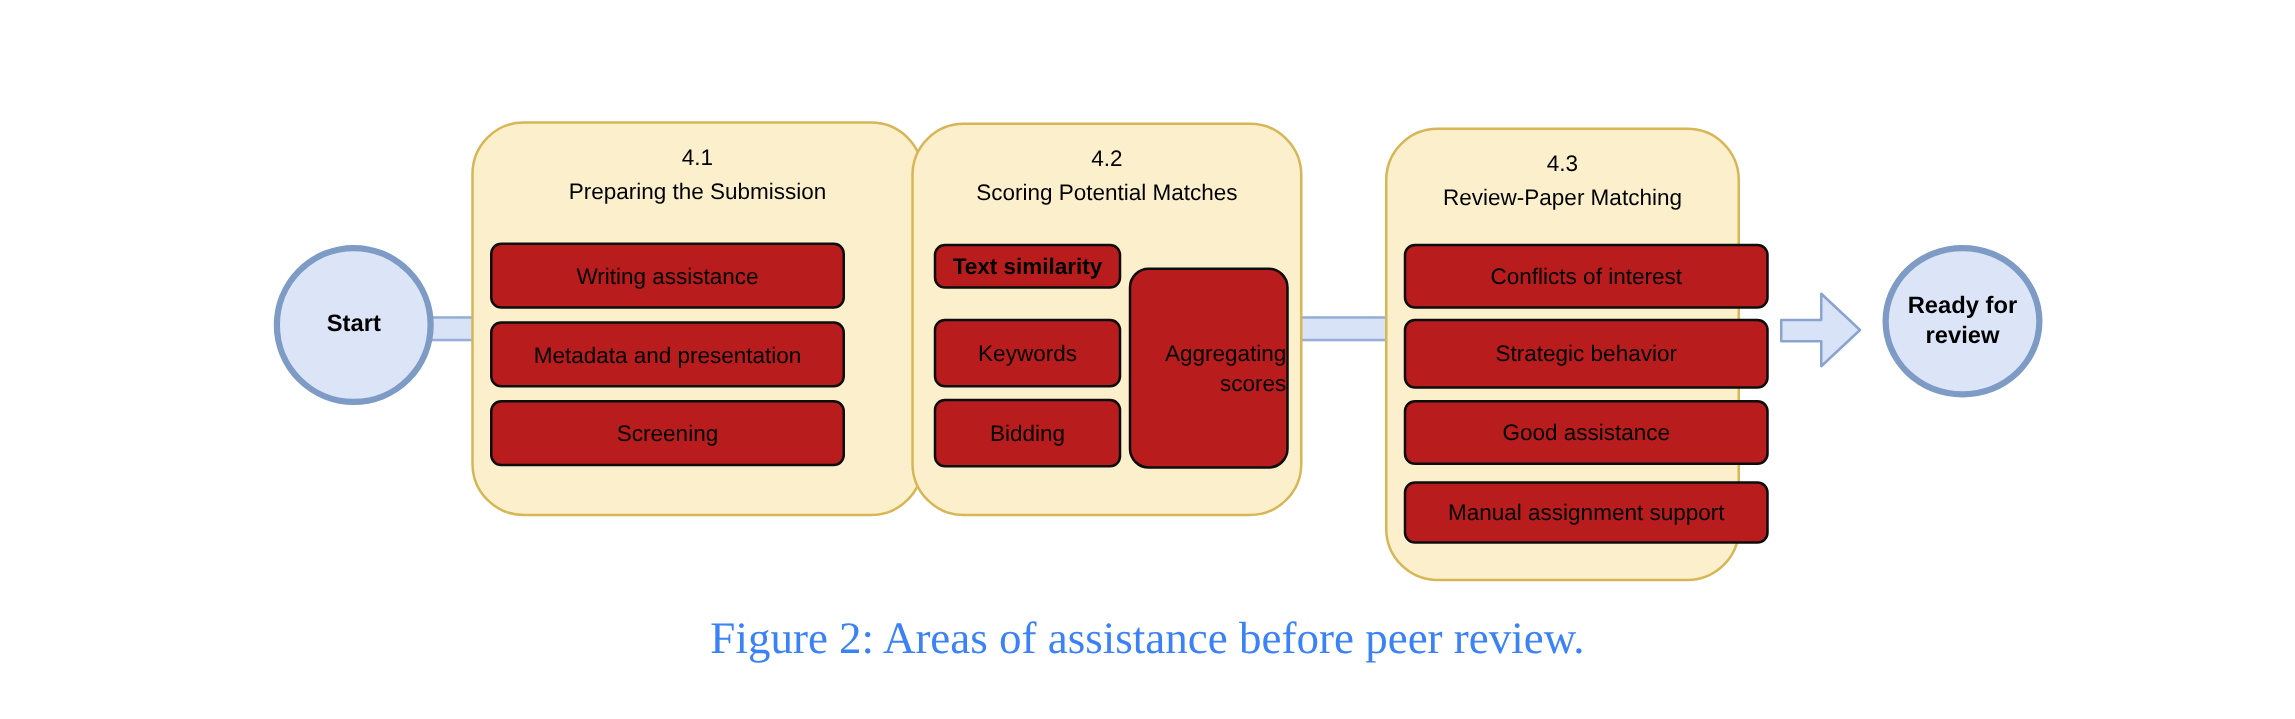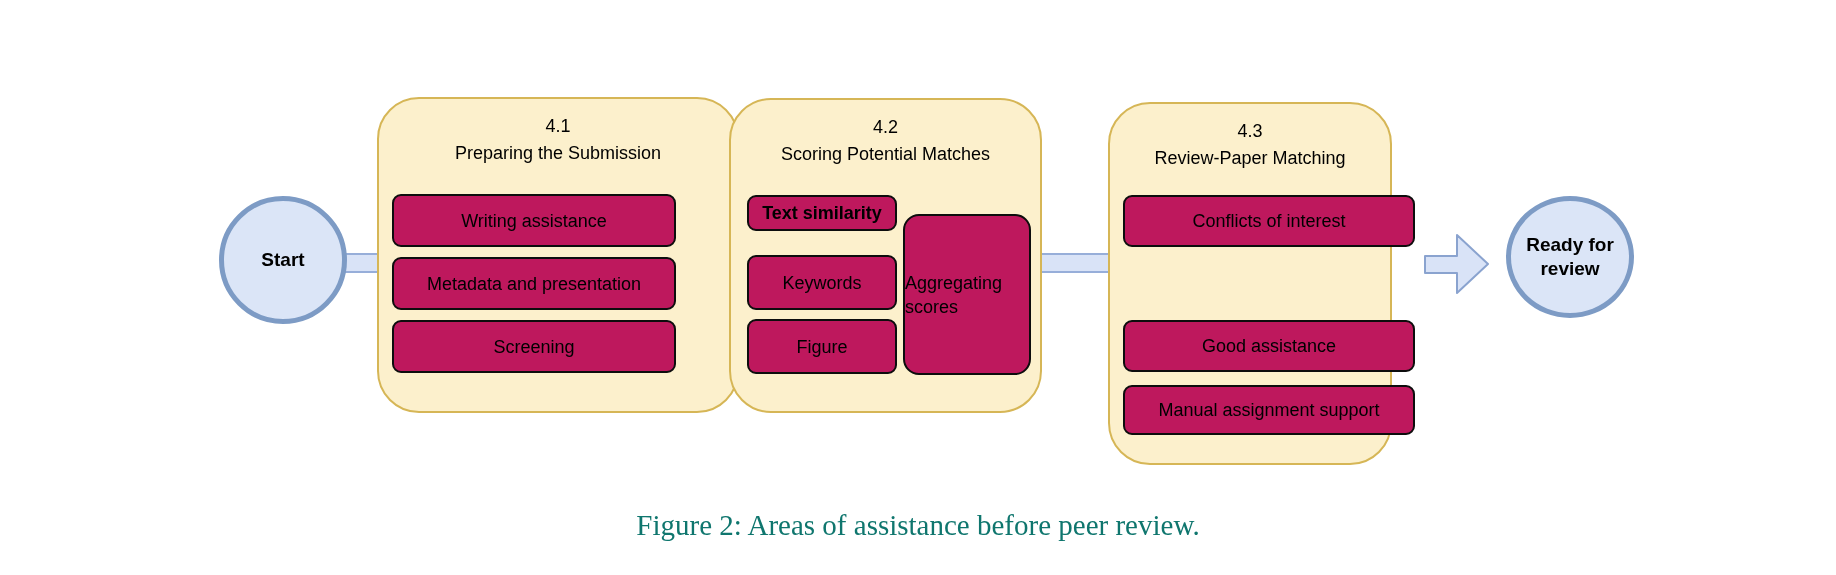--- a/index.html
+++ b/index.html
@@ -64,28 +64,28 @@
     padding-top: 14px;
     text-align: center;
     font-size: 18px;
     line-height: 27px;
   }
   .group-header span { display: block; }
 
   
   .item {
     position: absolute;
-    background: #be185d;
+    background: #b91c1c;
     border: 2px solid #0D0D0D;
     border-radius: 9px;
     box-sizing: border-box;
     display: flex;
     align-items: center;
     justify-content: center;
-    text-align: left;
+    text-align: right;
     font-size: 18px;
     line-height: 22px;
   }
 
   
   #group-1 .item { left: 13px; width: 284px; height: 53px; }
   #g1-item-0 { top: 95px; }
   #g1-item-1 { top: 158px; }
   #g1-item-2 { top: 221px; }
 
@@ -114,23 +114,22 @@
     z-index: 1;
   }
 
   
   #caption {
     position: absolute;
     left: 0; right: 0;
     top: 489px;
     text-align: center;
     font-family: "Liberation Serif", serif;
-    font-size: 29px;
-    color: #0f766e;
-    margin-top: 20px;
+    font-size: 36px;
+    color: #3b82f6;
   }
 </style>
 </head>
 <body>
 
 <div id="canvas">
 
   <div class="connector" id="connector-1"></div>
   <div class="connector" id="connector-2"></div>
   <div class="connector" id="connector-3"></div>
@@ -160,35 +159,38 @@
       <span>4.2</span>
       <span>Scoring Potential Matches</span>
     </div>
     <div class="item item-col" id="g2-item-0">
       <span>Text similarity</span>
     </div>
     <div class="item item-col" id="g2-item-1">
       <span>Keywords</span>
     </div>
     <div class="item item-col" id="g2-item-2">
-      <span>Figure</span>
+      <span>Bidding</span>
     </div>
     <div class="item" id="g2-aggregate">
       <span>Aggregating scores</span>
     </div>
   </div>
 
   <div class="group" id="group-3">
     <div class="group-header">
       <span>4.3</span>
       <span>Review-Paper Matching</span>
     </div>
     <div class="item" id="g3-item-0">
       <span>Conflicts of interest</span>
     </div>
+    <div class="item" id="g3-item-1">
+      <span>Strategic behavior</span>
+    </div>
     <div class="item" id="g3-item-2">
       <span>Good assistance</span>
     </div>
     <div class="item" id="g3-item-3">
       <span>Manual assignment support</span>
     </div>
   </div>
 
   <div id="arrow-wrap">
     <svg width="70" height="64" viewBox="0 0 70 64">

